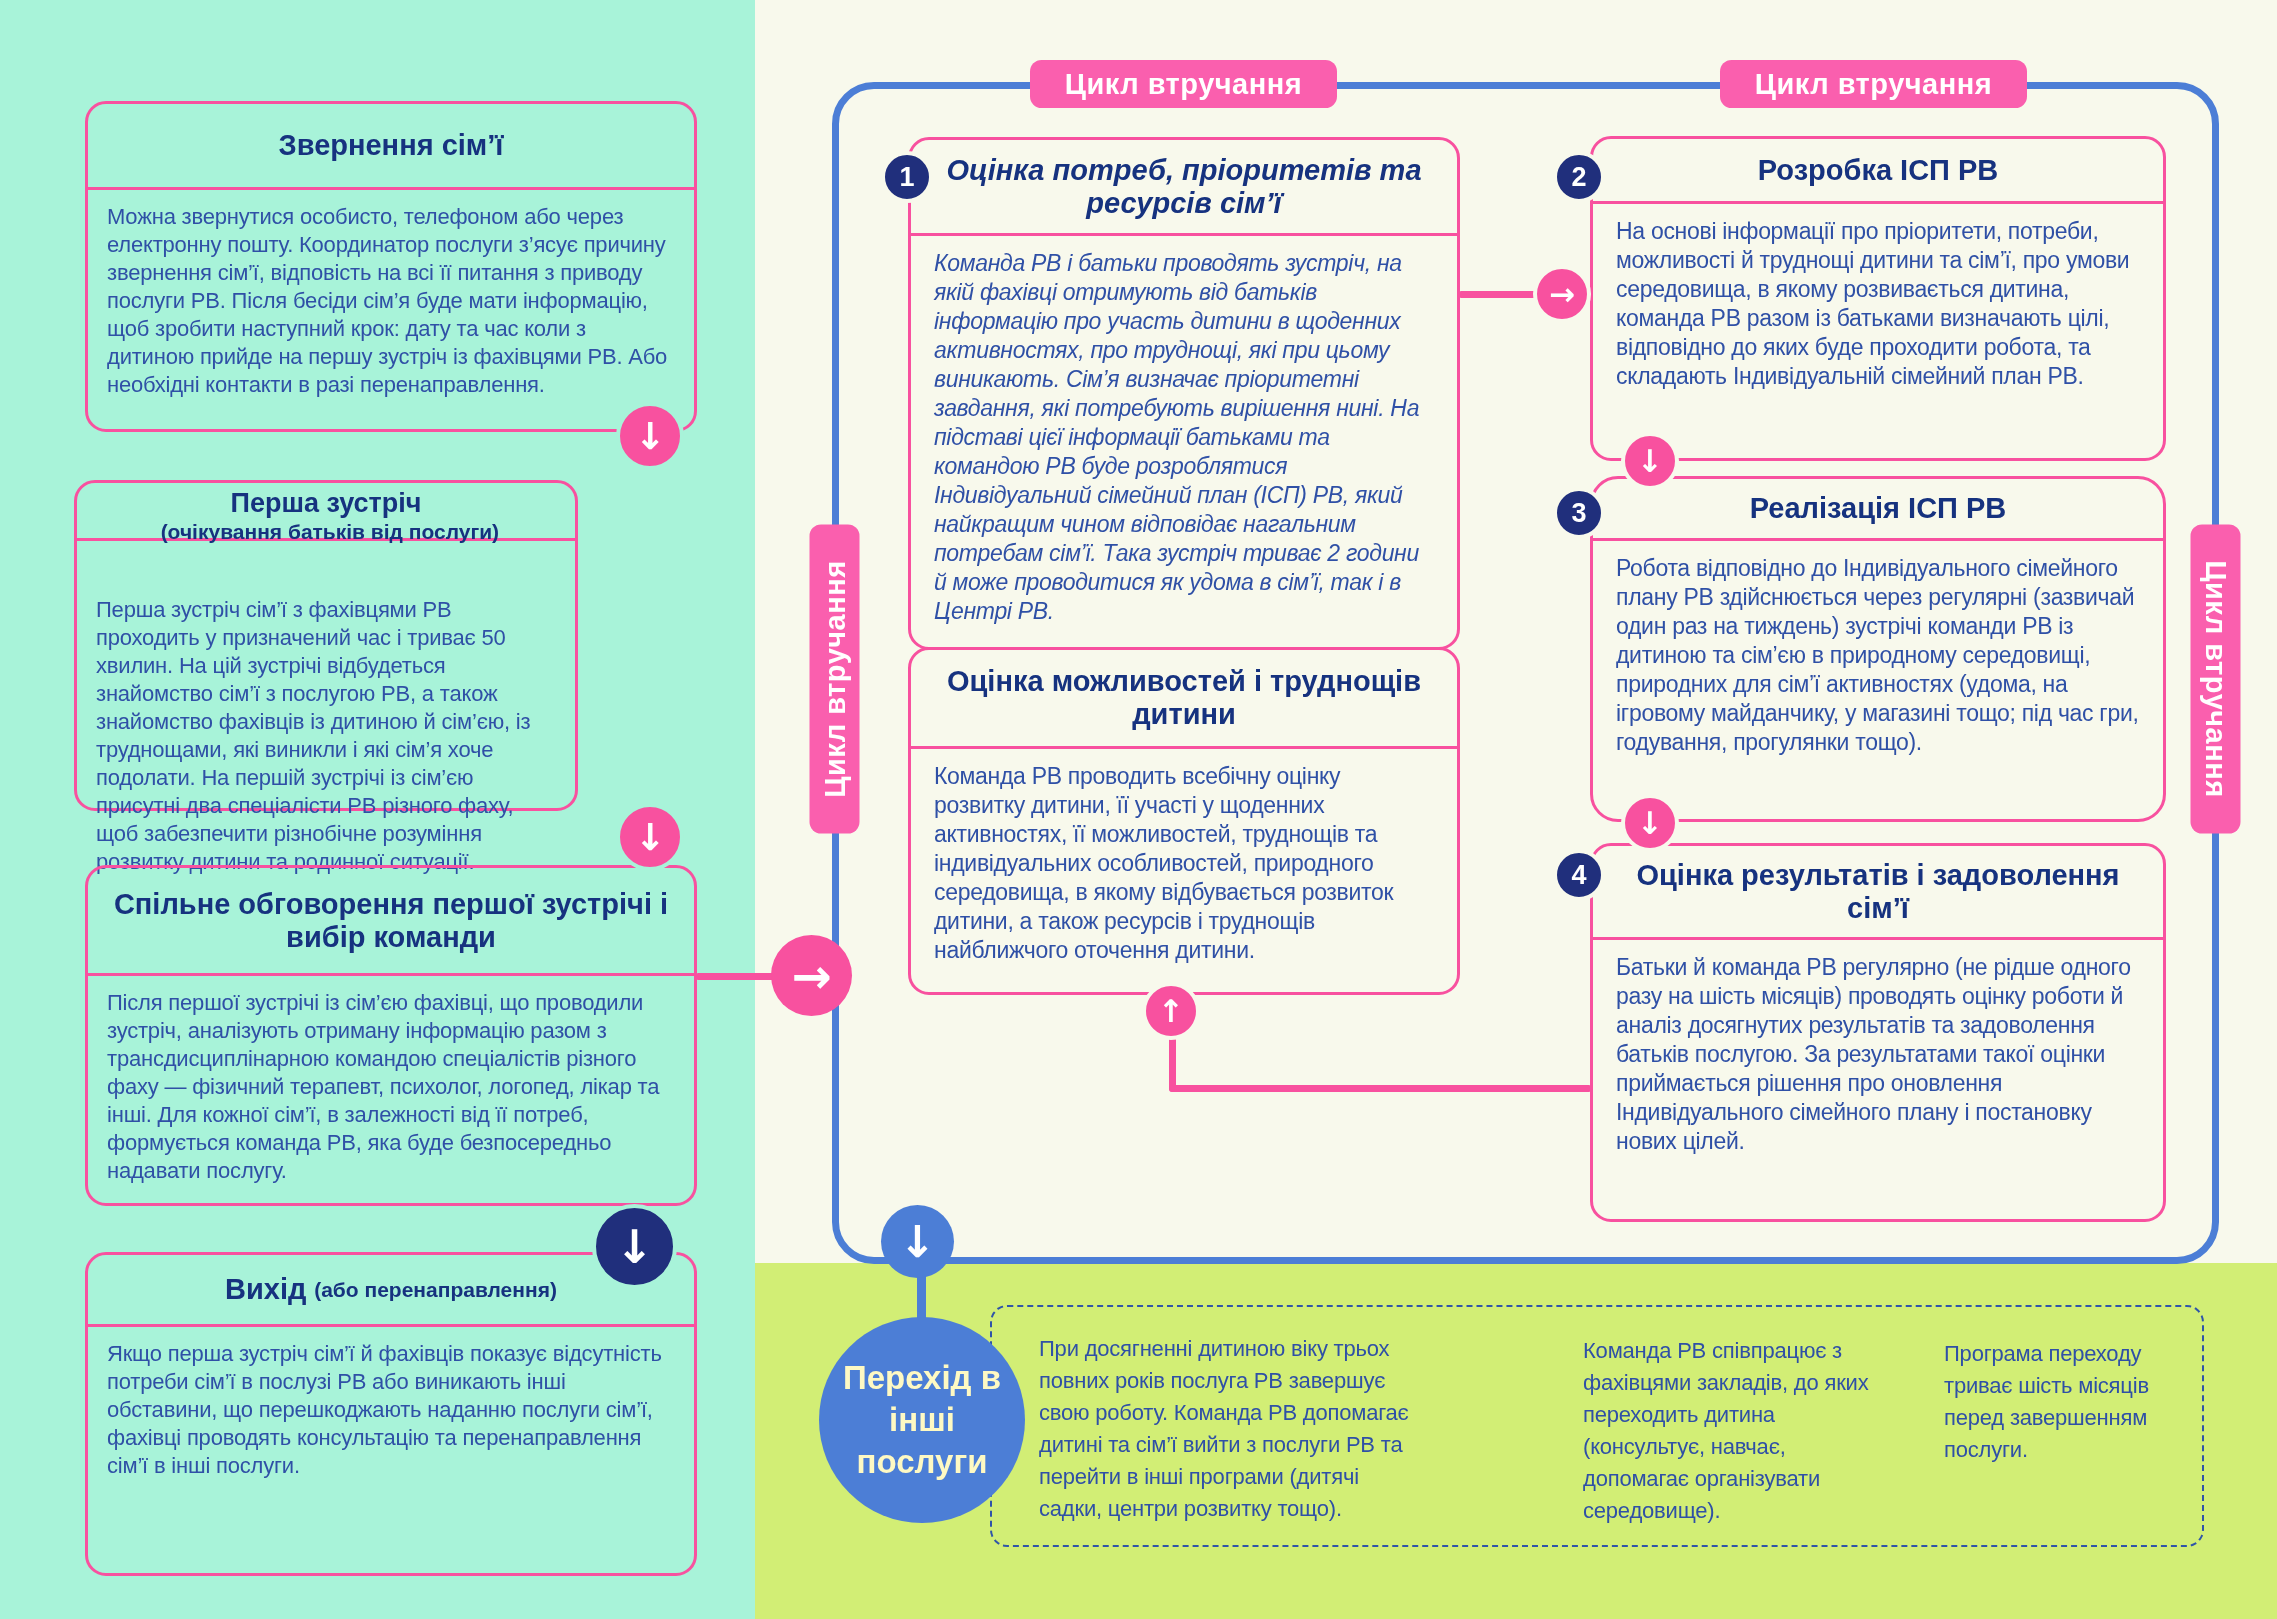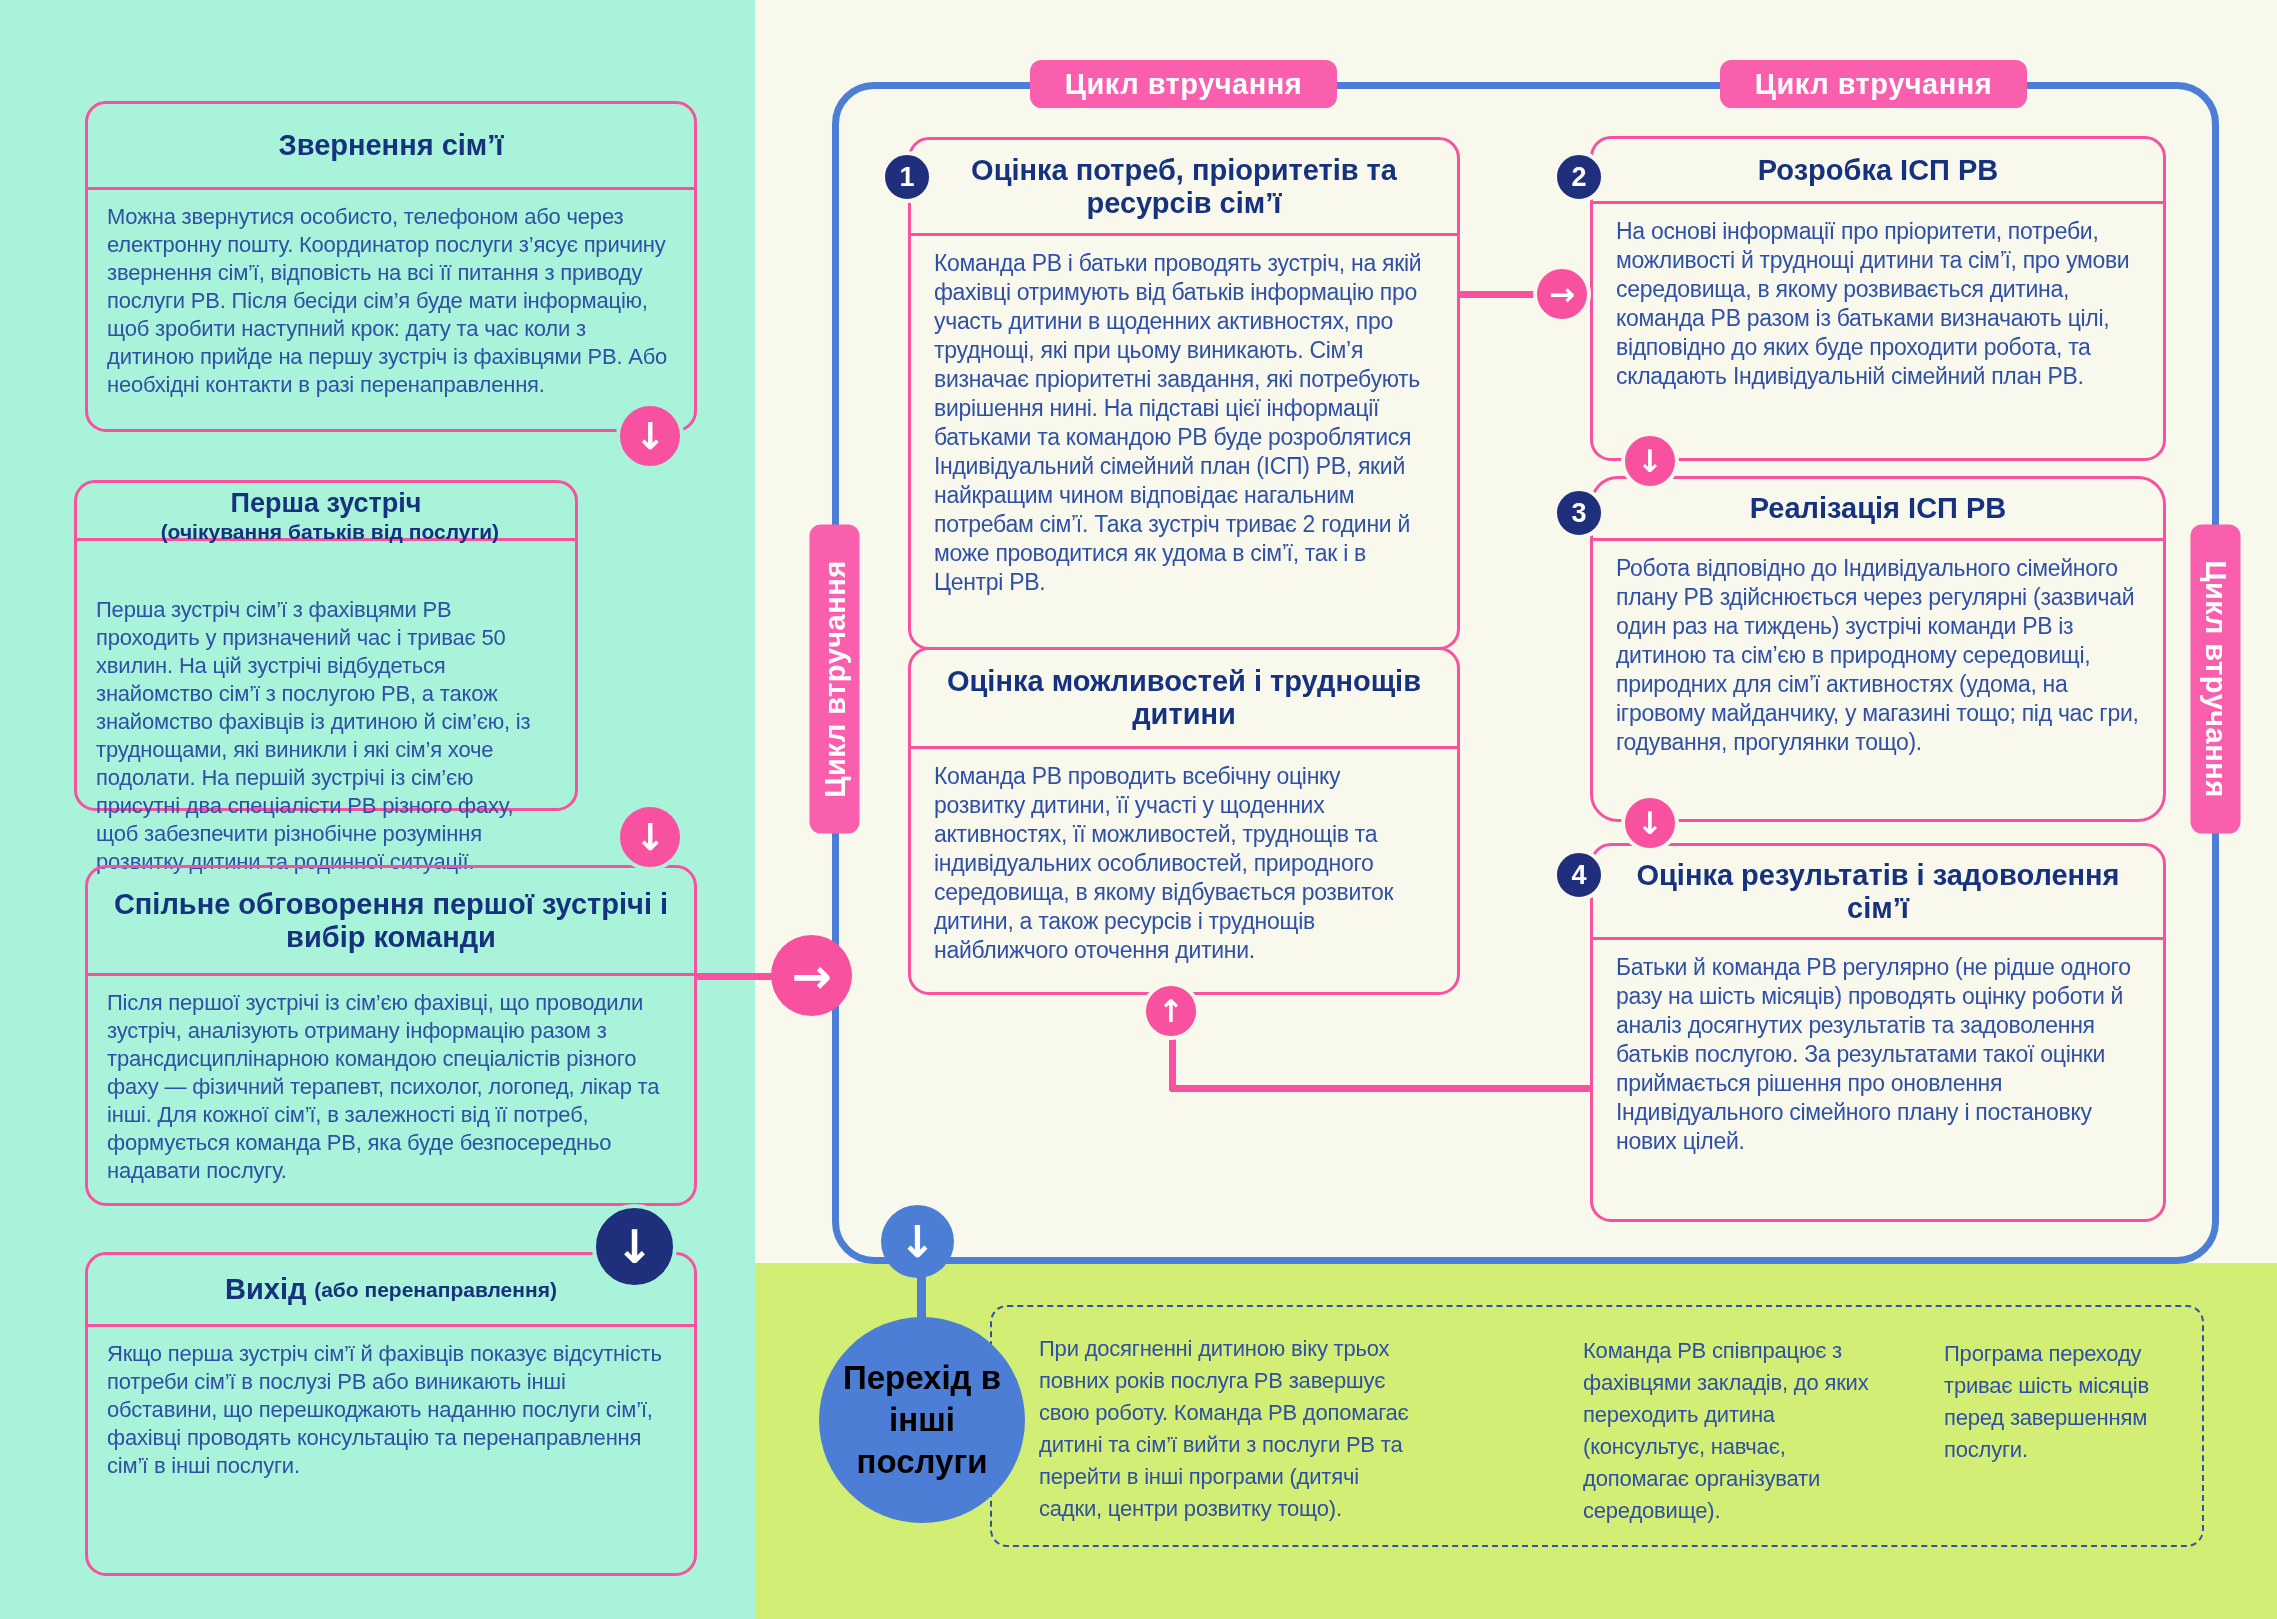--- a/index.html
+++ b/index.html
@@ -38,21 +38,21 @@
   .pinkc{background:var(--pink);}
   .navyc{background:var(--navy);}
   .bluec{background:var(--blue);}
   .numc{position:absolute;width:44px;height:44px;border-radius:50%;background:var(--navy);
     border:4.8px solid var(--cream);color:#fff;font-weight:bold;font-size:27px;
     display:flex;align-items:center;justify-content:center;font-family:"Liberation Sans",sans-serif;}
   .banner{position:absolute;background:var(--pink-banner);color:#fff;font-weight:bold;font-size:29px;
     display:flex;align-items:center;justify-content:center;border-radius:11.5px;letter-spacing:0.5px;}
   .bigcirc{position:absolute;left:819px;top:1317px;width:206px;height:206px;border-radius:50%;
     background:var(--blue);display:flex;align-items:center;justify-content:center;}
-  .bigcirc .txt{width:163px;text-align:center;color:#000000;font-weight:bold;font-size:33px;line-height:42px;}
+  .bigcirc .txt{width:163px;text-align:center;color:#fef9c3;font-weight:bold;font-size:33px;line-height:42px;}
   .dashed{position:absolute;left:990px;top:1305px;width:1214px;height:242px;
     border:2.9px dashed #2f55a8;border-radius:17.3px;box-sizing:border-box;}
   .note{position:absolute;color:var(--btext);font-size:22px;line-height:32px;letter-spacing:-0.2px;}
 </style>
 </head>
 <body>
 
 <div class="canvas">
 
   <div class="bgrect left-bg"></div>
@@ -94,21 +94,21 @@
   </div>
 
   <div class="pbox" style="left:85px;top:1252px;width:612px;height:324px;">
     <div class="hd" style="height:72px;">
       <span class="t">Вихід</span>
       <span class="n">(або перенаправлення)</span>
     </div>
     <div class="bd">Якщо перша зустріч сім’ї й фахівців показує відсутність потреби сім’ї в послузі РВ або виникають інші обставини, що перешкоджають наданню послуги сім’ї, фахівці проводять консультацію та перенаправлення сім’ї в інші послуги.</div>
   </div>
 
-  <div class="pbox" style="left:908px;top:137px;width:552px;height:513px;">
+  <div class="pbox" style="left:908px;top:137px;width:552px;height:513px;font-style:italic;">
     <div class="hd" style="height:96px;">
       <span class="t">Оцінка потреб, пріоритетів та ресурсів сім’ї</span>
     </div>
     <div class="bd bd-main">Команда РВ і батьки проводять зустріч, на якій фахівці отримують від батьків інформацію про участь дитини в щоденних активностях, про труднощі, які при цьому виникають. Сім’я визначає пріоритетні завдання, які потребують вирішення нині. На підставі цієї інформації батьками та командою РВ буде розроблятися Індивідуальний сімейний план (ІСП) РВ, який найкращим чином відповідає нагальним потребам сім’ї. Така зустріч триває 2 години й може проводитися як удома в сім’ї, так і в Центрі РВ.</div>
   </div>
 
   <div class="pbox" style="left:908px;top:647px;width:552px;height:348px;">
     <div class="hd" style="height:99px;">
       <span class="t">Оцінка можливостей і труднощів дитини</span>
     </div>

